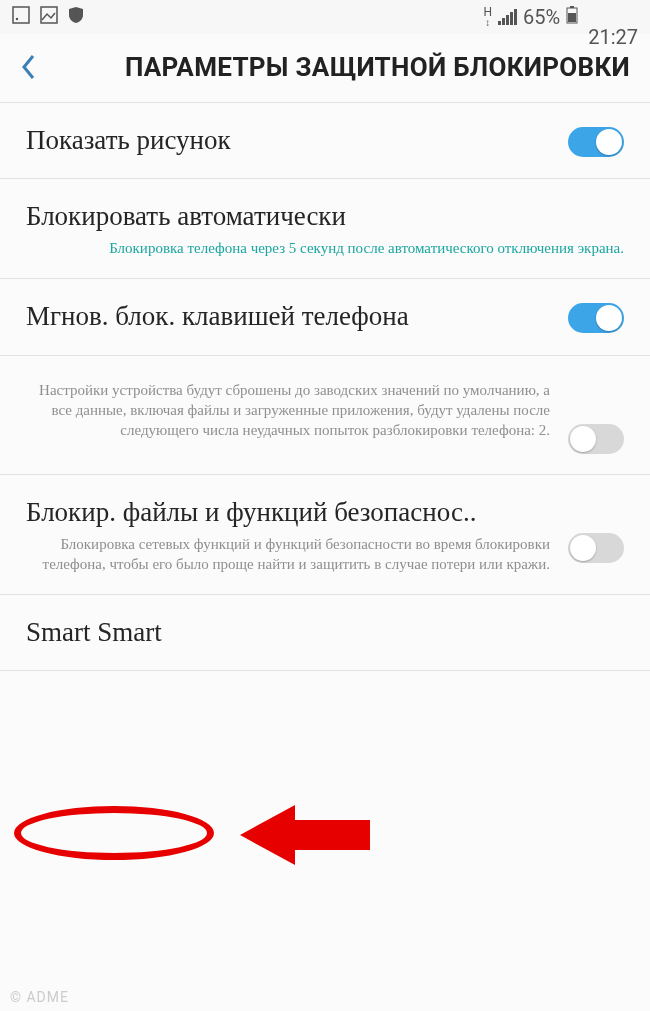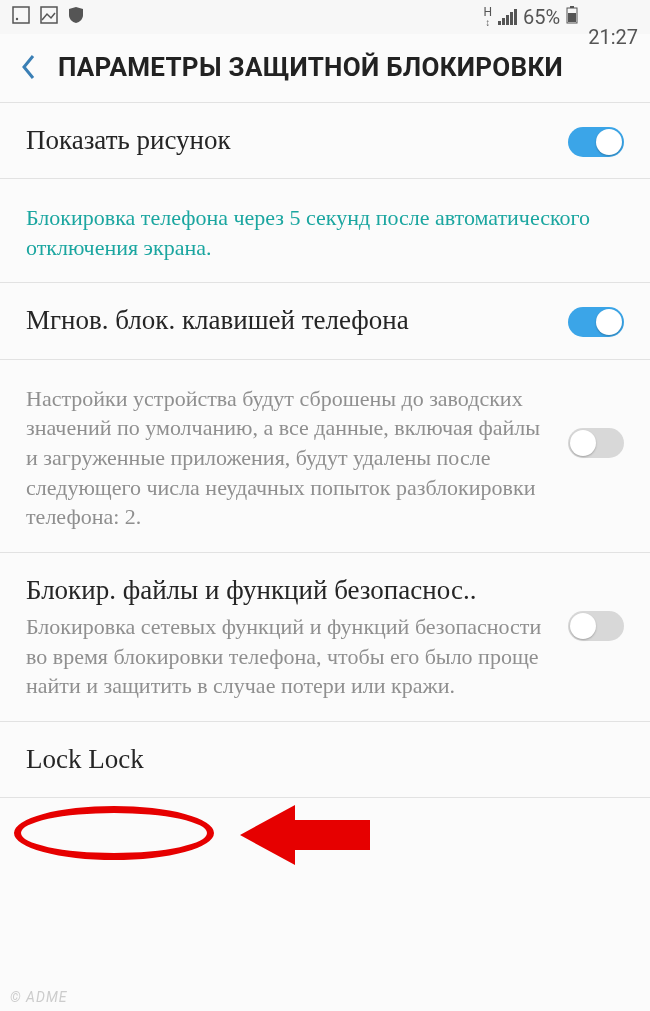--- a/index.html
+++ b/index.html
@@ -22,20 +22,21 @@
     font-size: 20px;
     color: #555;
   }
   .status-left { display: flex; gap: 10px; align-items: center; }
   .status-right { display: flex; gap: 6px; align-items: center; font-weight: 400; }
   .header {
     display: flex;
     align-items: center;
     padding: 18px 20px 20px 20px;
     gap: 22px;
+    justify-content: space-between;
   }
   .back-chevron {
     width: 16px;
     height: 28px;
     display: flex;
     align-items: center;
     justify-content: center;
     cursor: pointer;
   }
   .page-title {
@@ -53,24 +54,25 @@
     gap: 18px;
     font-family: Liberation Serif, serif;
   }
   .row-body { flex: 1; min-width: 0; }
   .row-title {
     font-size: 27px;
     color: #252525;
     line-height: 1.3;
   }
   .row-desc {
-    font-size: 22px;
+    font-size: 15px;
     color: #8f8f8f;
     line-height: 1.35;
     margin-top: 4px;
+    text-align: right;
   }
   .row-desc.teal { color: #1ba6a0; }
   .toggle {
     width: 56px;
     height: 30px;
     border-radius: 15px;
     position: relative;
     flex-shrink: 0;
     margin-top: 4px;
     cursor: pointer;
@@ -104,21 +106,20 @@
     top: 800px;
     pointer-events: none;
   }
   .watermark {
     position: absolute;
     bottom: 6px;
     left: 10px;
     font-size: 14px;
     color: #ccc;
     letter-spacing: 1px;
-    font-style: italic;
   }
   .sig-icon { display:inline-flex; align-items:flex-end; gap:1px; height:16px; }
   .sig-icon span { width:3px; background:#555; display:inline-block; }
 </style>
 </head>
 <body>
 
 <div class="status-bar">
   <div class="status-left">
     <span>
@@ -181,20 +182,21 @@
       <div class="row-title">Показать рисунок</div>
     </div>
     <div class="toggle on">
         <div class="knob"></div>
       </div>
   </div>
   <div class="divider"></div>
 
   <div class="row">
     <div class="row-body">
+      <div class="row-title">Блокировать автоматически</div>
       <div class="row-desc teal">Блокировка телефона через 5 секунд после автоматического отключения экрана.</div>
     </div>
   </div>
   <div class="divider"></div>
 
   <div class="row">
     <div class="row-body">
       <div class="row-title">Мгнов. блок. клавишей телефона</div>
     </div>
     <div class="toggle on">
@@ -219,21 +221,21 @@
       <div class="row-desc">Блокировка сетевых функций и функций безопасности во время блокировки телефона, чтобы его было проще найти и защитить в случае потери или кражи.</div>
     </div>
     <div class="toggle off" style="margin-top:38px;">
         <div class="knob"></div>
       </div>
   </div>
   <div class="divider"></div>
 
   <div class="row">
     <div class="row-body">
-      <div class="row-title">Lock Lock</div>
+      <div class="row-title">Smart Smart</div>
     </div>
   </div>
   <div class="divider"></div>
 
 </div>
 
 <div class="highlight-circle"></div>
 <div class="arrow">
   <svg width="130" height="70" viewBox="0 0 130 70">
     <polygon points="0,35 55,5 55,20 130,20 130,50 55,50 55,65" fill="#e60000"></polygon>

